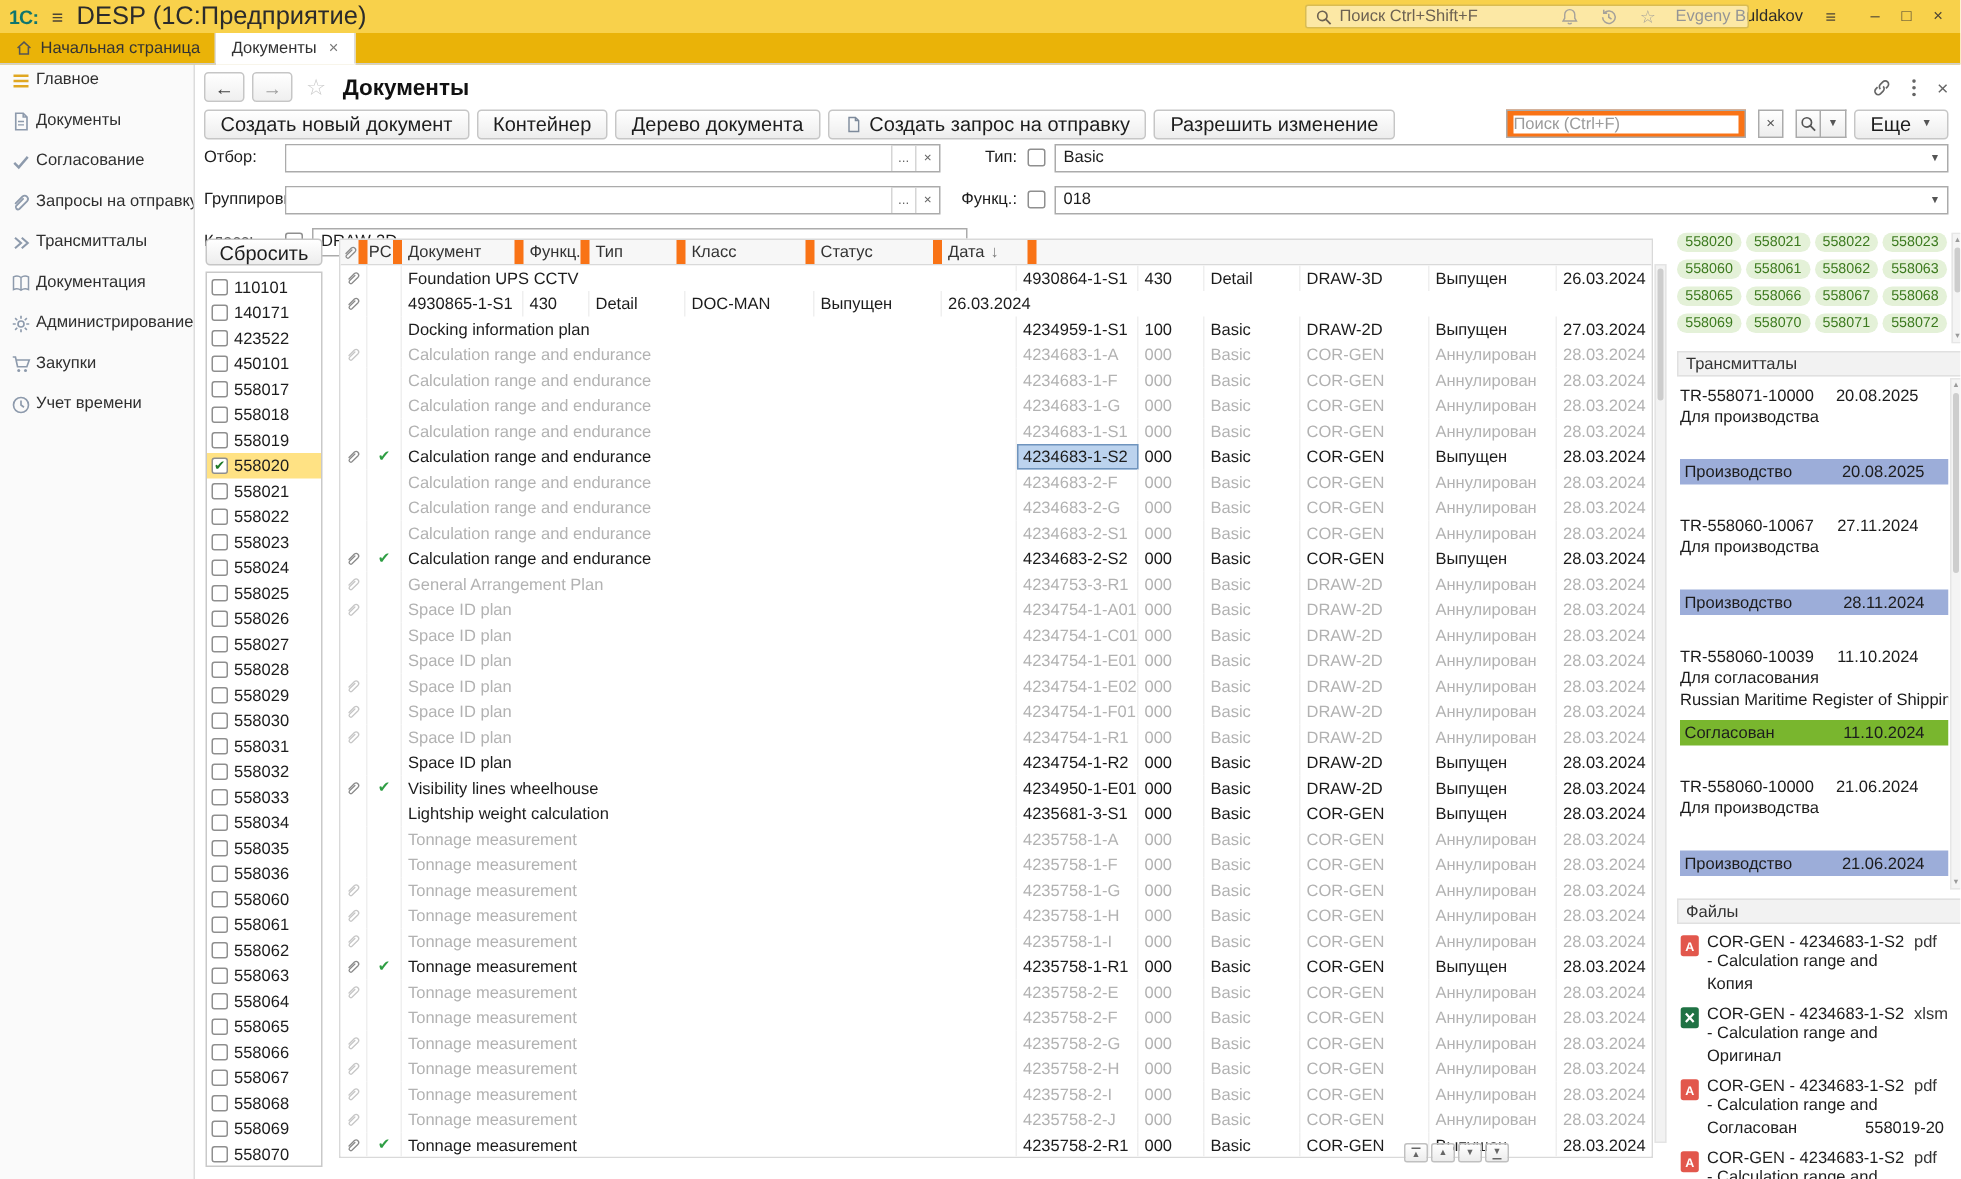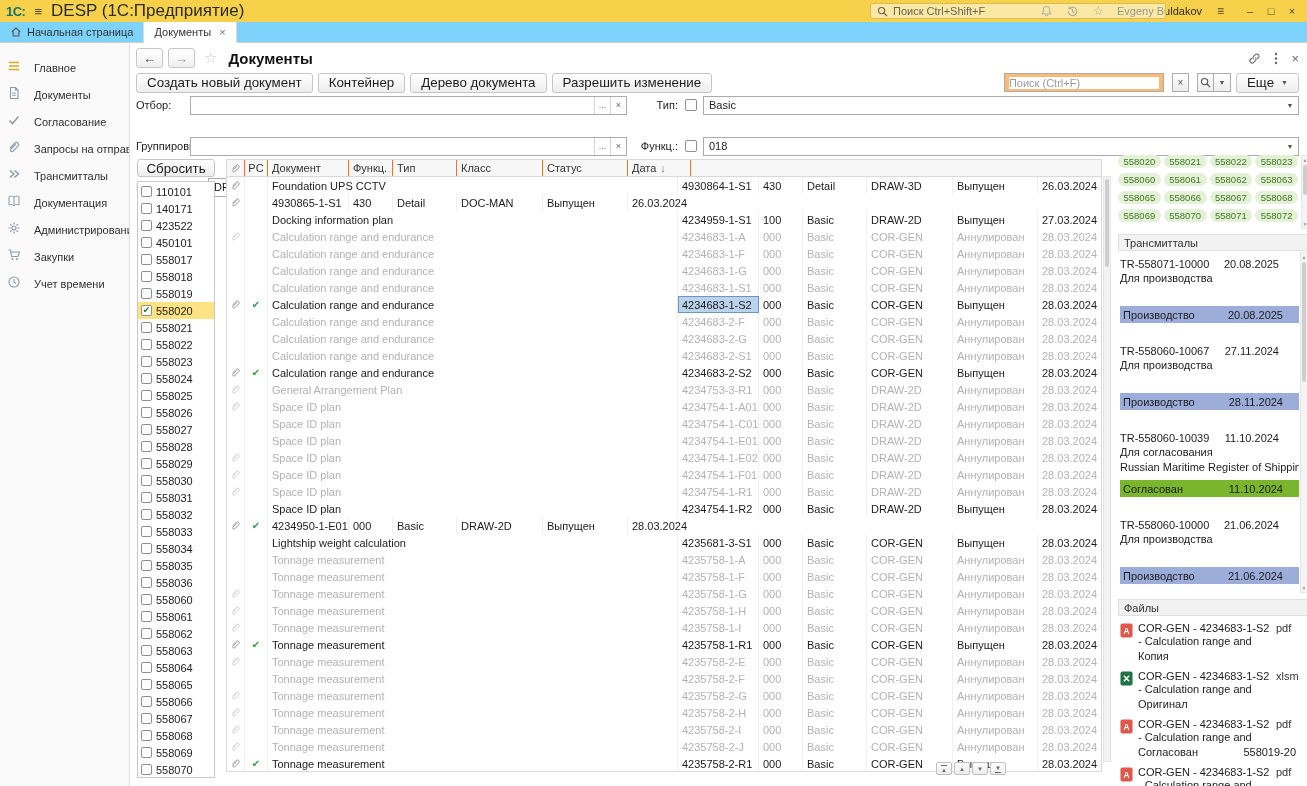--- a/index.html
+++ b/index.html
@@ -13,57 +13,57 @@
 .tb-menu{font-size:13px;color:#4c4435;padding:0 2px}
 .tb-title{font-size:17px;color:#2b2b2b;white-space:nowrap}
 .tb-search{position:absolute;left:870px;top:3px;width:296px;height:16px;background:rgba(255,255,255,.5);border:1px solid #d9bc52;border-radius:2px;display:flex;align-items:center;gap:5px;padding:0 6px;color:#6d6252}
 .tb-right{margin-left:auto;display:flex;align-items:center;gap:11px;padding-right:3px}
 .tb-ic{width:15px;height:15px;display:flex;align-items:center;justify-content:center;color:#4c4435;font-size:12px}
 .tb-user{font-size:11px;color:#2b2b2b;white-space:nowrap}
 .win-btns{display:flex;gap:9px;margin-left:5px;align-items:center}
 .win-btn{font-size:11px;color:#4c4435;width:12px;text-align:center}
 
 
-.tabbar{position:absolute;top:22px;left:0;right:0;height:21px;background:#7dd3fc;border-bottom:1px solid #cfcfcf;display:flex;align-items:stretch;z-index:40}
+.tabbar{position:absolute;top:22px;left:0;right:0;height:21px;background:#eab308;border-bottom:1px solid #cfcfcf;display:flex;align-items:stretch;z-index:40}
 .tab{display:flex;align-items:center;gap:5px;padding:0 10px;color:#333;border-right:1px solid #dcdcdc;white-space:nowrap}
 .tab.active{background:#fff;border-bottom:1px solid #fff;margin-bottom:-1px}
 .tab-close{color:#777;font-size:11px;margin-left:3px}
 .tab .ic{color:#555}
 
 
 .sidebar{position:absolute;top:43px;left:0;width:130px;bottom:0;background:#fafafa;border-right:1px solid #dcdcdc;padding-top:4px;overflow:hidden}
-.side-item{height:27px;display:flex;align-items:flex-end;gap:12px;padding:0 7px;color:#2f2f2f;white-space:nowrap;overflow:hidden}
+.side-item{height:27px;display:flex;align-items:flex-start;gap:2px;padding:0 7px;color:#2f2f2f;white-space:nowrap;overflow:hidden}
 .side-ic{flex:none;width:15px;height:15px}
 
 
 .content{position:absolute;top:43px;left:130px;right:0;bottom:0;background:#fff;overflow:hidden}
 .page-header{position:absolute;top:3px;left:6px;right:8px;height:24px;display:flex;align-items:center;gap:5px}
 .nav-btn{width:27px;height:20px;border:1px solid #c6c6c6;border-radius:3px;background:linear-gradient(#fff,#efefef);display:flex;align-items:center;justify-content:center;color:#444;font-size:13px}
 .nav-btn.fwd{color:#9e9e9e}
 .fav-star{color:#c9c9c9;font-size:15px;margin:0 4px}
 .page-title{font-size:15px;font-weight:bold;color:#111;margin-left:2px}
 .ph-right{margin-left:auto;display:flex;align-items:center;gap:13px;color:#666}
 .ph-close{font-size:13px;color:#666}
 
 .toolbar{position:absolute;top:29px;left:6px;right:8px;height:21px;display:flex;align-items:center;gap:5px}
 .tbtn{height:20px;border:1px solid #c6c6c6;border-radius:3px;background:linear-gradient(#fff,#ededed);padding:0 10px;display:flex;align-items:center;gap:5px;color:#1c1c1c;white-space:nowrap}
 .tbtn .caret{font-size:7px;color:#555;margin-left:2px}
 .tb-spacer{flex:1}
-.tsearch{width:160px;height:19px;border:1px solid #ababab;display:flex;align-items:center;padding:0 4px;background:#fdba74}
+.tsearch{width:160px;height:19px;border:1px solid #ababab;display:flex;align-items:center;padding:0 4px;background:#f97316}
 .tsearch input{border:none;outline:none;width:100%;font:inherit;color:#333}
 .tsearch input::placeholder{color:#9b9b9b}
 .sq-btn{width:17px;height:19px;border:1px solid #ababab;background:linear-gradient(#fff,#ededed);display:flex;align-items:center;justify-content:center;color:#555;font-size:10px;margin-left:3px}
 .sq-btn .caret{font-size:7px}
 .split{display:flex;margin-left:3px}
 .split .sq-btn{margin:0;border-left-width:0}
 .split .sq-btn:first-child{border-left-width:1px}
 
 
 .filters{position:absolute;top:52px;left:6px;right:8px}
-.frow{display:flex;align-items:center;height:20px;margin-bottom:21px}
+.frow{display:flex;align-items:center;height:20px;margin-bottom:8px}
 .flabel{width:54px;color:#1c1c1c;flex:none}
 .field{width:437px;height:19px;border:1px solid #ababab;background:#fff;display:flex;align-items:center;flex:none}
 .field input{flex:1;border:none;outline:none;height:100%;font:inherit;padding:0 4px;min-width:0}
 .sfx{width:16px;height:17px;border-left:1px solid #d5d5d5;display:flex;align-items:center;justify-content:center;color:#666;font-size:9px;flex:none}
 .rlabel{width:46px;text-align:right;margin-left:12px;padding-right:7px;flex:none}
 .cbx{width:12px;height:12px;border:1px solid #8f8f8f;background:#fff;border-radius:2px;flex:none;display:flex;align-items:center;justify-content:center;font-size:9px;color:#1e7a28;font-weight:bold;line-height:1}
 .combo{height:19px;border:1px solid #ababab;background:#fff;display:flex;align-items:center;margin-left:6px}
 .combo .val{flex:1;padding:0 5px;white-space:nowrap;overflow:hidden}
 .combo .caret{width:16px;text-align:center;color:#555;font-size:7px;flex:none}
 .combo.grow{flex:1}
@@ -76,21 +76,21 @@
 .list-box{position:absolute;top:22px;left:0;right:0;bottom:0;border:1px solid #c9c9c9;background:#fff;overflow:hidden;padding-top:1px}
 .list-item{height:17px;display:flex;align-items:center;gap:4px;padding:0 3px}
 .list-item.selected{background:var(--sel-yellow,#ffe284)}
 .list-item .cbx{width:11px;height:11px}
 
 .table-col{position:absolute;left:90px;top:0;width:876px;height:613px;border:1px solid #d9d9d9;background:#fff;overflow:hidden}
 .tbl-header{height:17px;display:flex;background:#f7f7f7;border-bottom:1px solid #d9d9d9;color:#333}
 .tr{height:17px;display:flex;background:#fff}
 .tr.cancelled{color:var(--cancelled,#b2b2b2)}
 .c{padding:0 4px;display:flex;align-items:center;overflow:hidden;white-space:nowrap;border-right:1px solid #efefef;height:100%}
-.tbl-header .c{border-right:1px solid #f97316}
+.tbl-header .c{border-right:6px solid #f97316}
 .c-clip{width:18px;justify-content:center;padding:0}
 .c-pc{width:23px;justify-content:center;padding:0}
 .c-name{width:410px}
 .c-doc{width:81px}
 .c-func{width:44px}
 .c-tip{width:64px}
 .c-klass{width:86px}
 .c-status{width:85px}
 .c-date{width:63px;border-right:none}
 .sort{color:#777;margin-left:4px}
@@ -297,20 +297,28 @@
     <button class="tbtn">
         <span>Создать новый документ</span>
       </button>
     <button class="tbtn">
         <span>Контейнер</span>
       </button>
     <button class="tbtn">
         <span>Дерево документа</span>
       </button>
     <button class="tbtn">
+      <span>
+          <svg viewBox="0 0 14 14" width="12" height="12">
+            <path d="M3.5 1.5h5L11 4v8.5H3.5zM8.5 1.5V4H11" fill="none" stroke="#7d8a9b" stroke-width="1.1"></path>
+          </svg>
+        </span>
+      <span>Создать запрос на отправку</span>
+    </button>
+    <button class="tbtn">
         <span>Разрешить изменение</span>
       </button>
     <span class="tb-spacer"></span>
     <div class="tsearch">
       <input placeholder="Поиск (Ctrl+F)" style="">
     </div>
     <span class="sq-btn">×</span>
     <div class="split">
       <span class="sq-btn">
           <svg viewBox="0 0 12 12" width="11" height="11">
@@ -823,20 +831,21 @@
             <span class="c c-clip">
               <span class="clip-ic">
                 <svg viewBox="0 0 14 14" width="11" height="11">
                   <path d="M3.4 7.6 8 3a2.2 2.2 0 0 1 3.1 3.1L5.9 11.3a1.5 1.5 0 0 1-2.1-2.1L8.4 4.6" fill="none" stroke="currentColor" stroke-width="1.1" stroke-linecap="round"></path>
                 </svg>
               </span>
             </span>
             <span class="c c-pc">
               <span class="chk">✔</span>
             </span>
+            <span class="c c-name">Visibility lines wheelhouse</span>
             <span class="c c-doc">4234950-1-E01</span>
             <span class="c c-func">000</span>
             <span class="c c-tip">Basic</span>
             <span class="c c-klass">DRAW-2D</span>
             <span class="c c-status">Выпущен</span>
             <span class="c c-date">28.03.2024</span>
           </div>
           <div class="tr">
             <span class="c c-clip"></span>
             <span class="c c-pc"></span>

